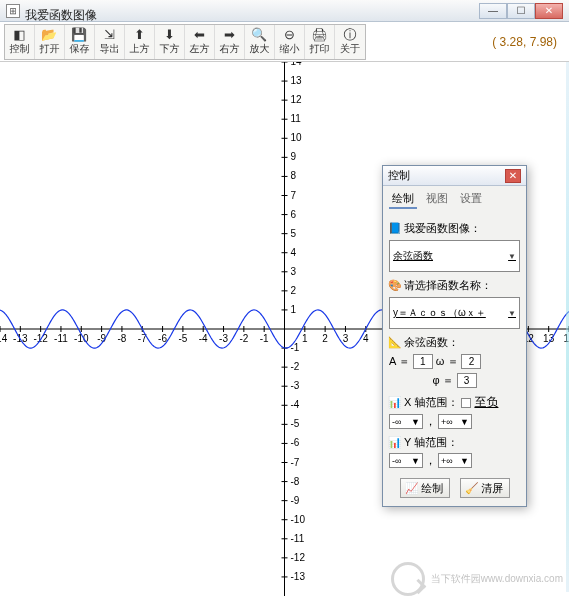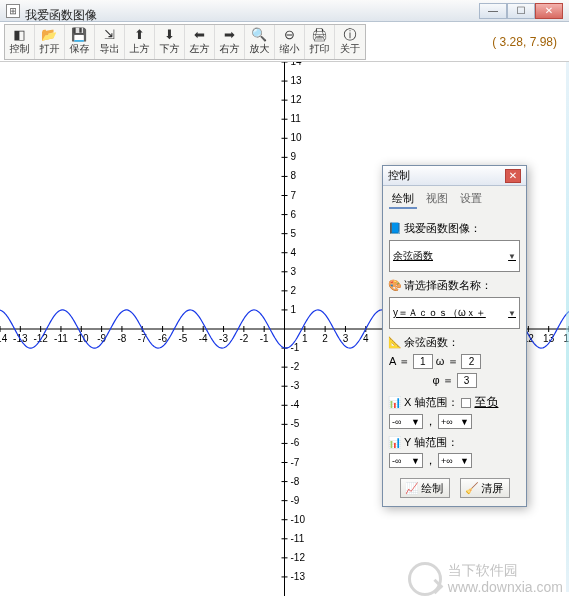--- a/index.html
+++ b/index.html
@@ -121,21 +121,21 @@
 .wm-logo {
   width: 34px; height: 34px;
   border: 3px solid #bcbcbc; border-radius: 50%;
   position: relative;
 }
 .wm-logo::after {
   content:""; position:absolute; right:-2px; bottom:1px;
   width:8px; height:8px; border-bottom:3px solid #bcbcbc; border-right:3px solid #bcbcbc;
   transform: rotate(-45deg);
 }
-.wm-text { color:#9a9a9a; font-size:14px; display:flex; flex-direction:column; line-height:1.2;justify-content:space-between;}
+.wm-text { color:#9a9a9a; font-size:10px; display:flex; flex-direction:row; line-height:1.2;justify-content:space-between;}
 .side-stripe { position:absolute; right:0; top:62px; width:3px; height:530px; background: linear-gradient(#cfe6f3,#a4dff0,#7fd9e0,#cfe6f3); opacity:.5; }
 </style>
 </head>
 <body>
 
 <div class="window-chrome">
   <span class="win-icon">⊞</span>
   <span class="win-title">我爱函数图像</span>
   <div class="win-btns">
     <div class="win-btn">—</div>

